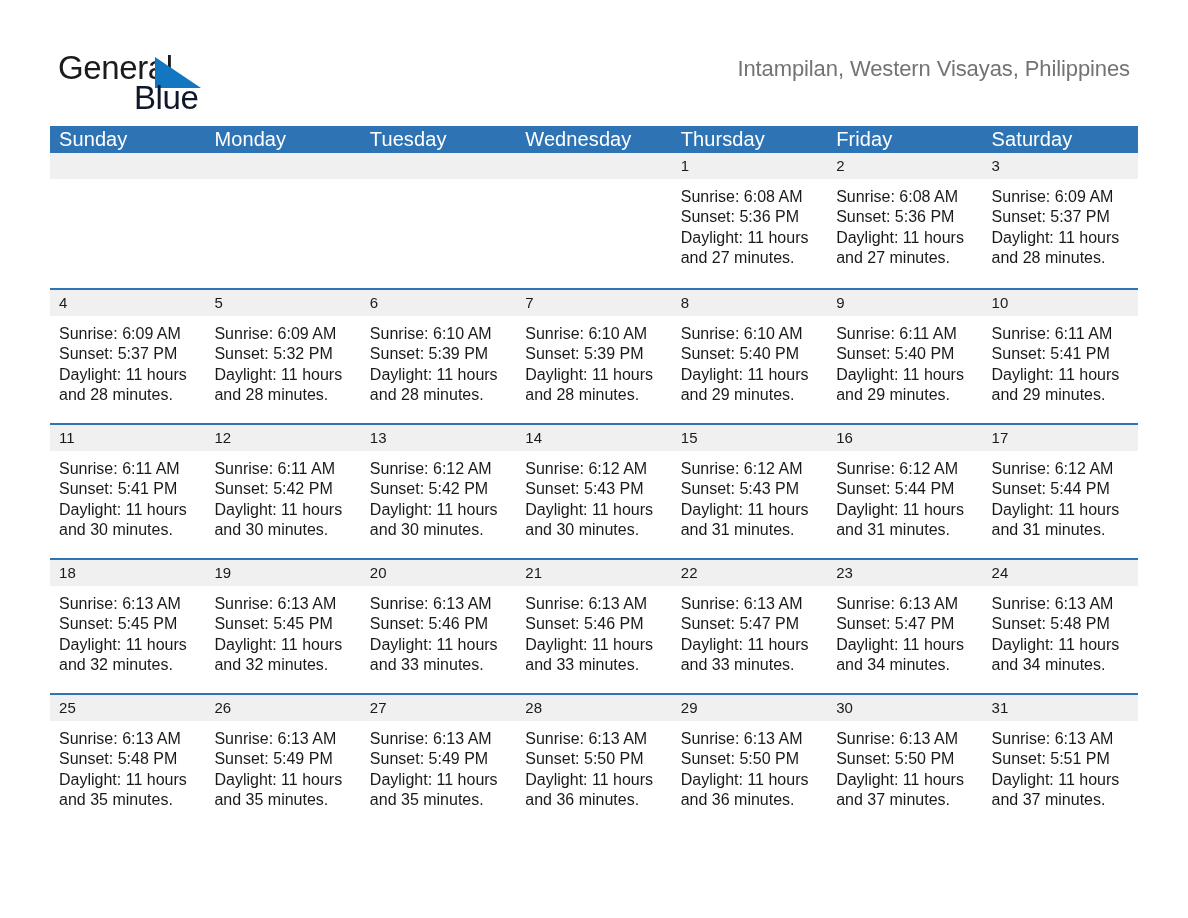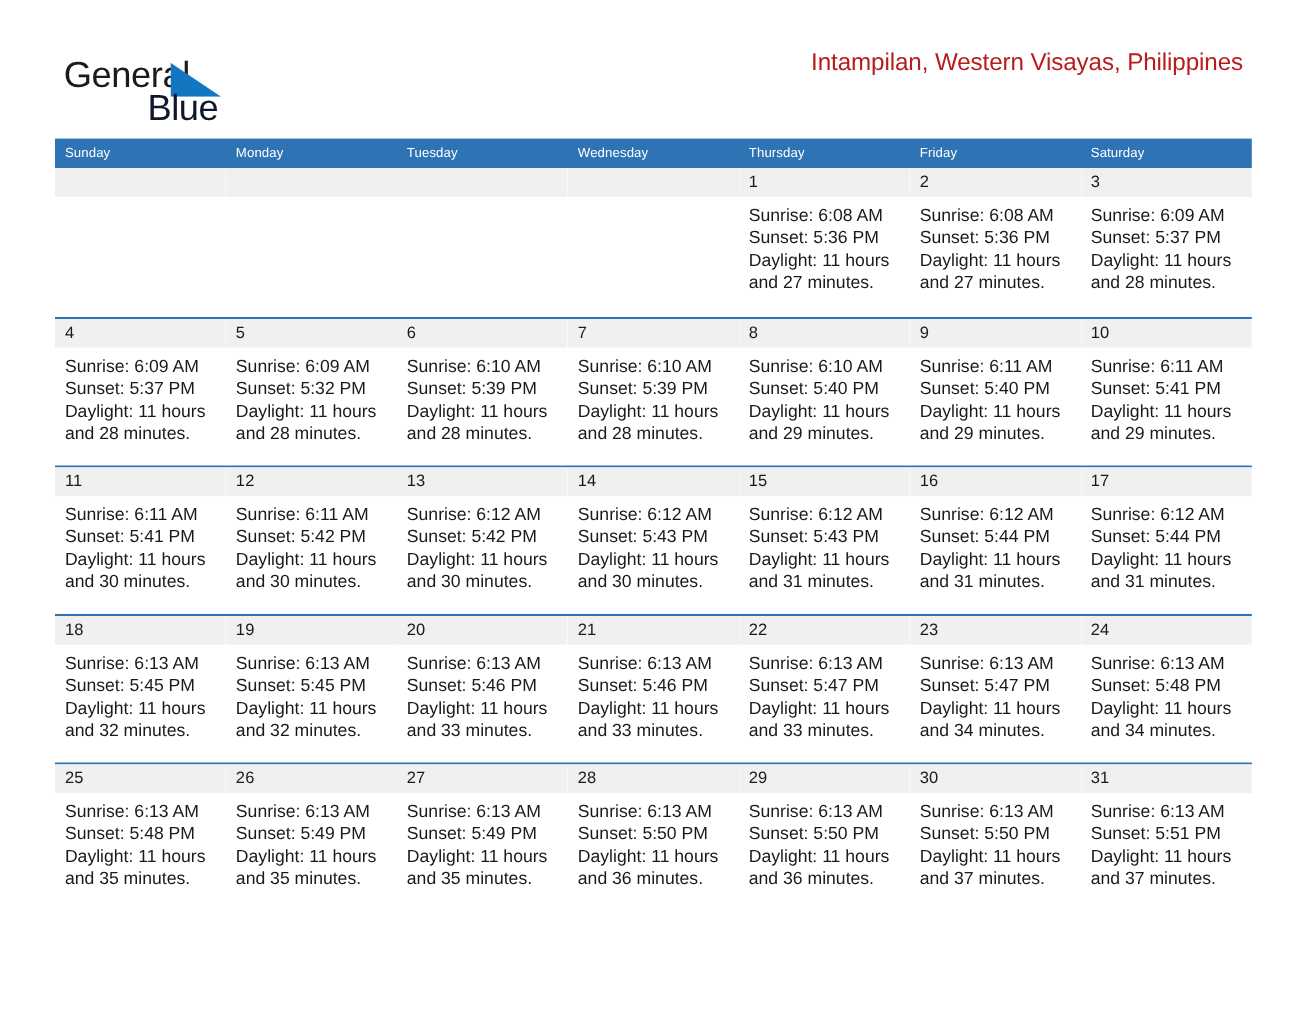--- a/index.html
+++ b/index.html
@@ -77,44 +77,44 @@
   }
   .cal-title {
     font-size: 40px;
     line-height: 47px;
     font-weight: 400;
     color: #111111;
     letter-spacing: -0.3px;
     white-space: nowrap;
   }
   .cal-subtitle {
-    margin-top: 0;
+    margin-top: 12px;
     font-size: 22px;
     line-height: 26px;
     font-weight: 400;
-    color: #b91c1c;
+    color: #737373;
     letter-spacing: -0.1px;
     white-space: nowrap;
   }
 
   
   .calendar {
     margin: 14px 50px 0 50px;
     width: 1088px;
   }
 
   .weekday-row {
     display: grid;
     grid-template-columns: repeat(7, 1fr);
     background: #2e74b5;
     height: 27px;
   }
   .weekday {
     color: #ffffff;
-    font-size: 12px;
+    font-size: 20px;
     line-height: 27px;
     padding-left: 9px;
     letter-spacing: 0.1px;
     white-space: nowrap;
   }
 
   .week-row {
     display: grid;
     grid-template-columns: repeat(7, 1fr);
     border-top: 2px solid #2e74b5;

